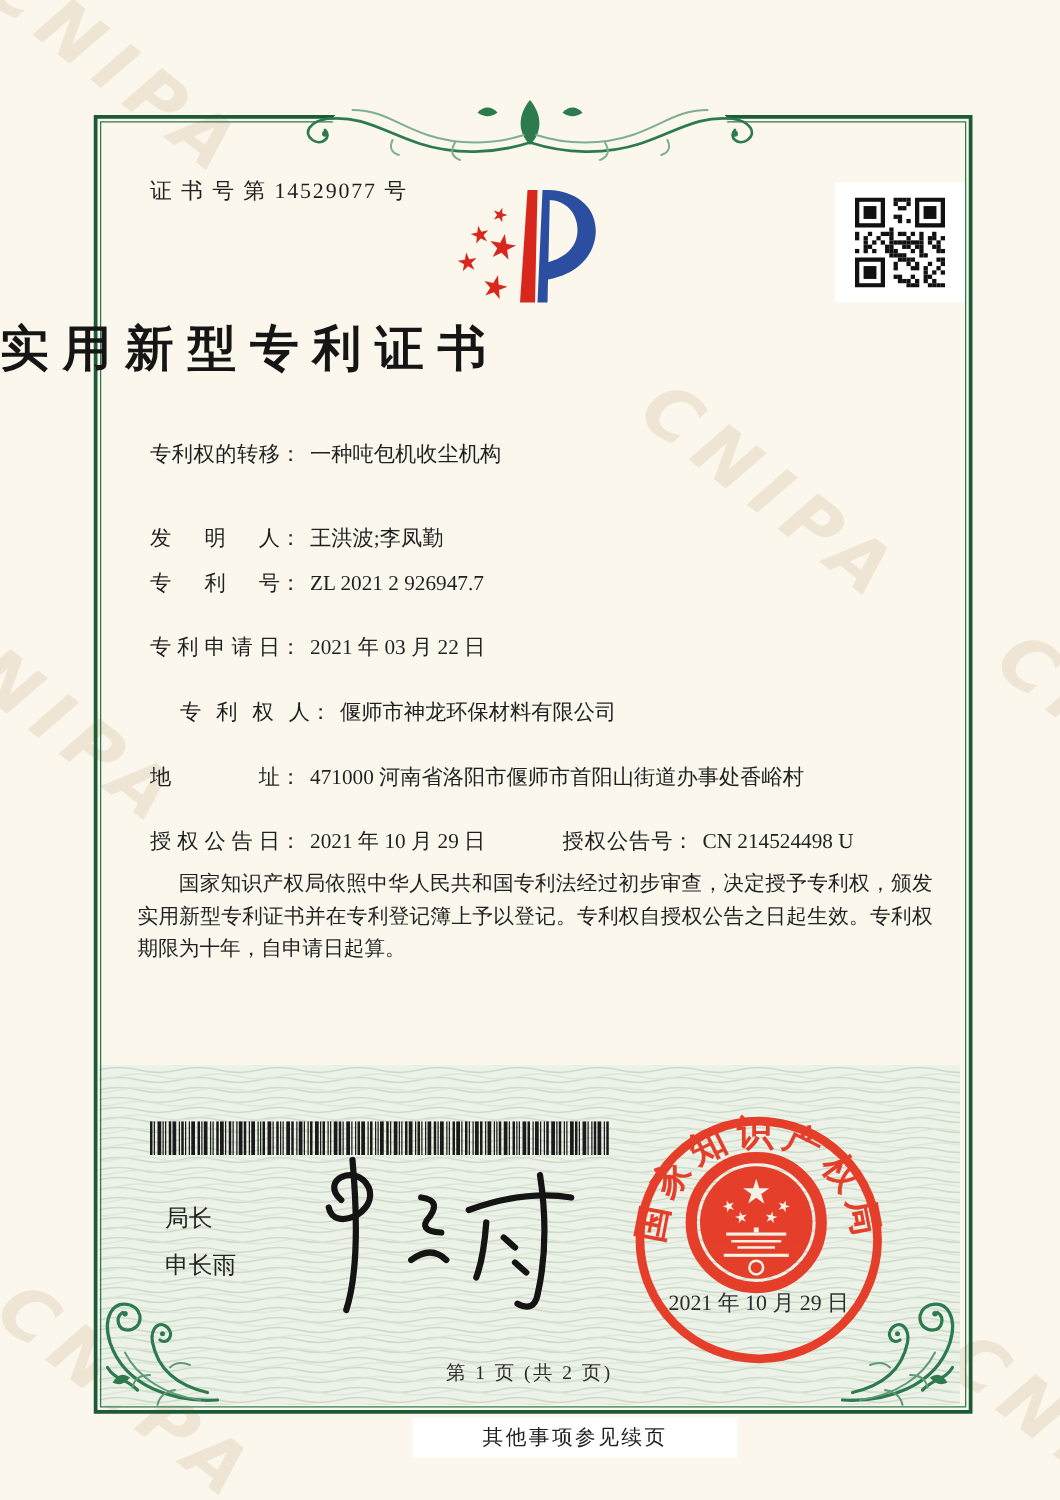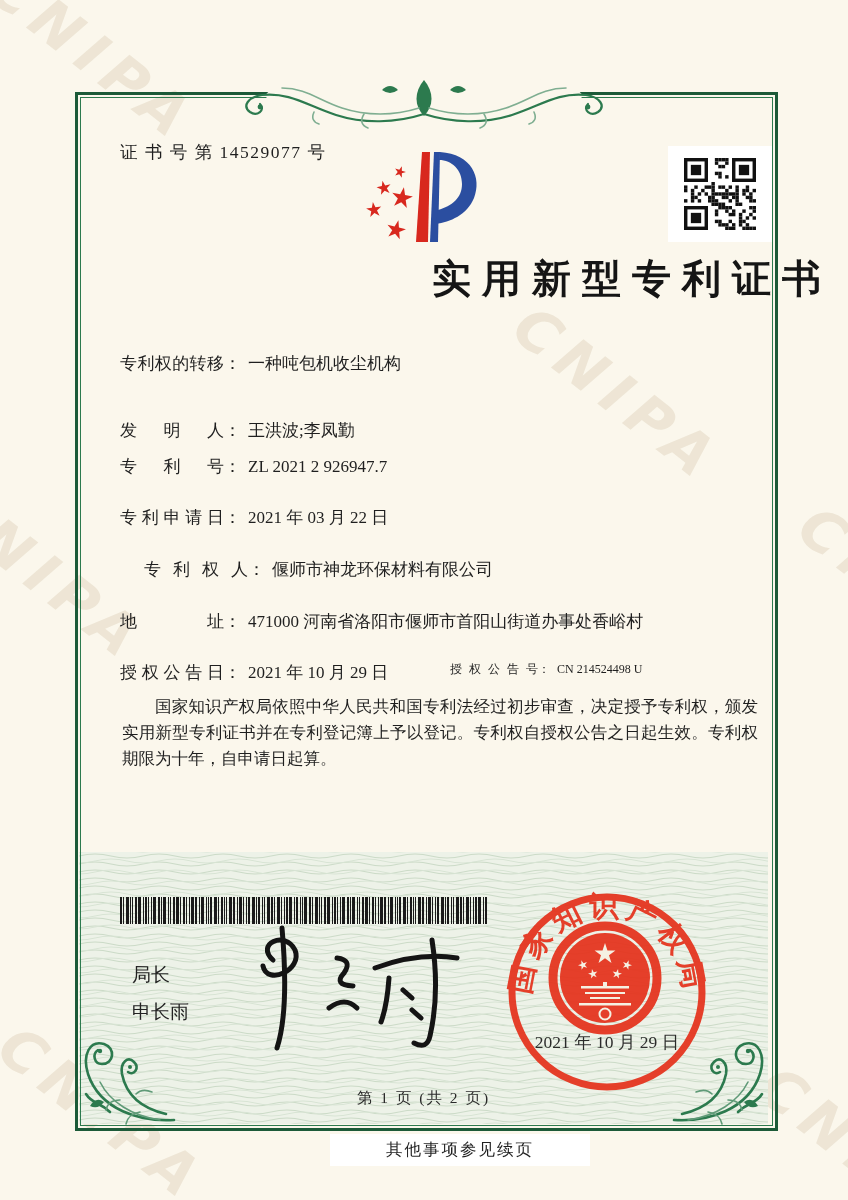--- a/index.html
+++ b/index.html
@@ -13,31 +13,31 @@
   
   .frame{position:absolute;left:75px;top:92px;width:697px;height:1033px;border:3px solid #1c5a38;z-index:2;pointer-events:none;}
   .frame-inner{position:absolute;left:2px;top:2px;right:2px;bottom:2px;border:1px solid #2c7a4e;}
   
   .band{position:absolute;left:79px;top:852px;width:689px;height:272px;z-index:1;}
   .band-fade{position:absolute;left:79px;top:852px;width:689px;height:56px;z-index:1;
              background:linear-gradient(#fbf7ec, rgba(251,247,236,0));}
   
   .certline{position:absolute;left:120px;top:140px;font-size:17.5px;letter-spacing:1.5px;color:#1f1f1f;z-index:3;}
   .qrbox{position:absolute;left:668px;top:146px;width:104px;height:96px;background:#ffffff;z-index:3;}
-  .title{position:absolute;left:0;top:252px;width:832px;text-align:right;font-size:39px;font-weight:bold;
+  .title{position:absolute;left:0;top:252px;width:832px;text-align:left;font-size:39px;font-weight:bold;
          letter-spacing:11px;color:#151515;z-index:3;}
   
   .frow{position:absolute;left:120px;font-size:17px;color:#1f1f1f;white-space:nowrap;z-index:3;}
   .flabel{display:inline-block;width:104px;text-align:justify;text-align-last:justify;}
   .fcolon{display:inline-block;}
   .fval{margin-left:7px;}
-  .frow2{position:absolute;left:450px;font-size:12px;color:#1f1f1f;white-space:nowrap;z-index:3;}
+  .frow2{position:absolute;left:450px;font-size:17px;color:#1f1f1f;white-space:nowrap;z-index:3;}
   .frow2 .flabel{width:88px;}
   
-  .paras{position:absolute;left:122px;top:694px;width:636px;font-size:16.5px;line-height:26px;
+  .paras{position:absolute;left:110px;top:694px;width:636px;font-size:16.5px;line-height:26px;
          color:#1f1f1f;z-index:3;text-align:justify;}
   .paras p{margin:0;text-indent:2em;}
   
   .director{position:absolute;left:132px;font-family:Liberation Mono, monospace;
             font-size:19px;color:#222;z-index:4;}
   .pageinfo{position:absolute;left:75px;top:1088px;width:697px;text-align:center;font-size:15.5px;
             color:#2a2a2a;z-index:4;letter-spacing:2px;}
   .contbox{position:absolute;left:330px;top:1134px;width:260px;height:32px;background:#ffffff;
            z-index:4;text-align:center;font-size:16.5px;line-height:32px;letter-spacing:2px;color:#1f1f1f;}
   svg{display:block;}

